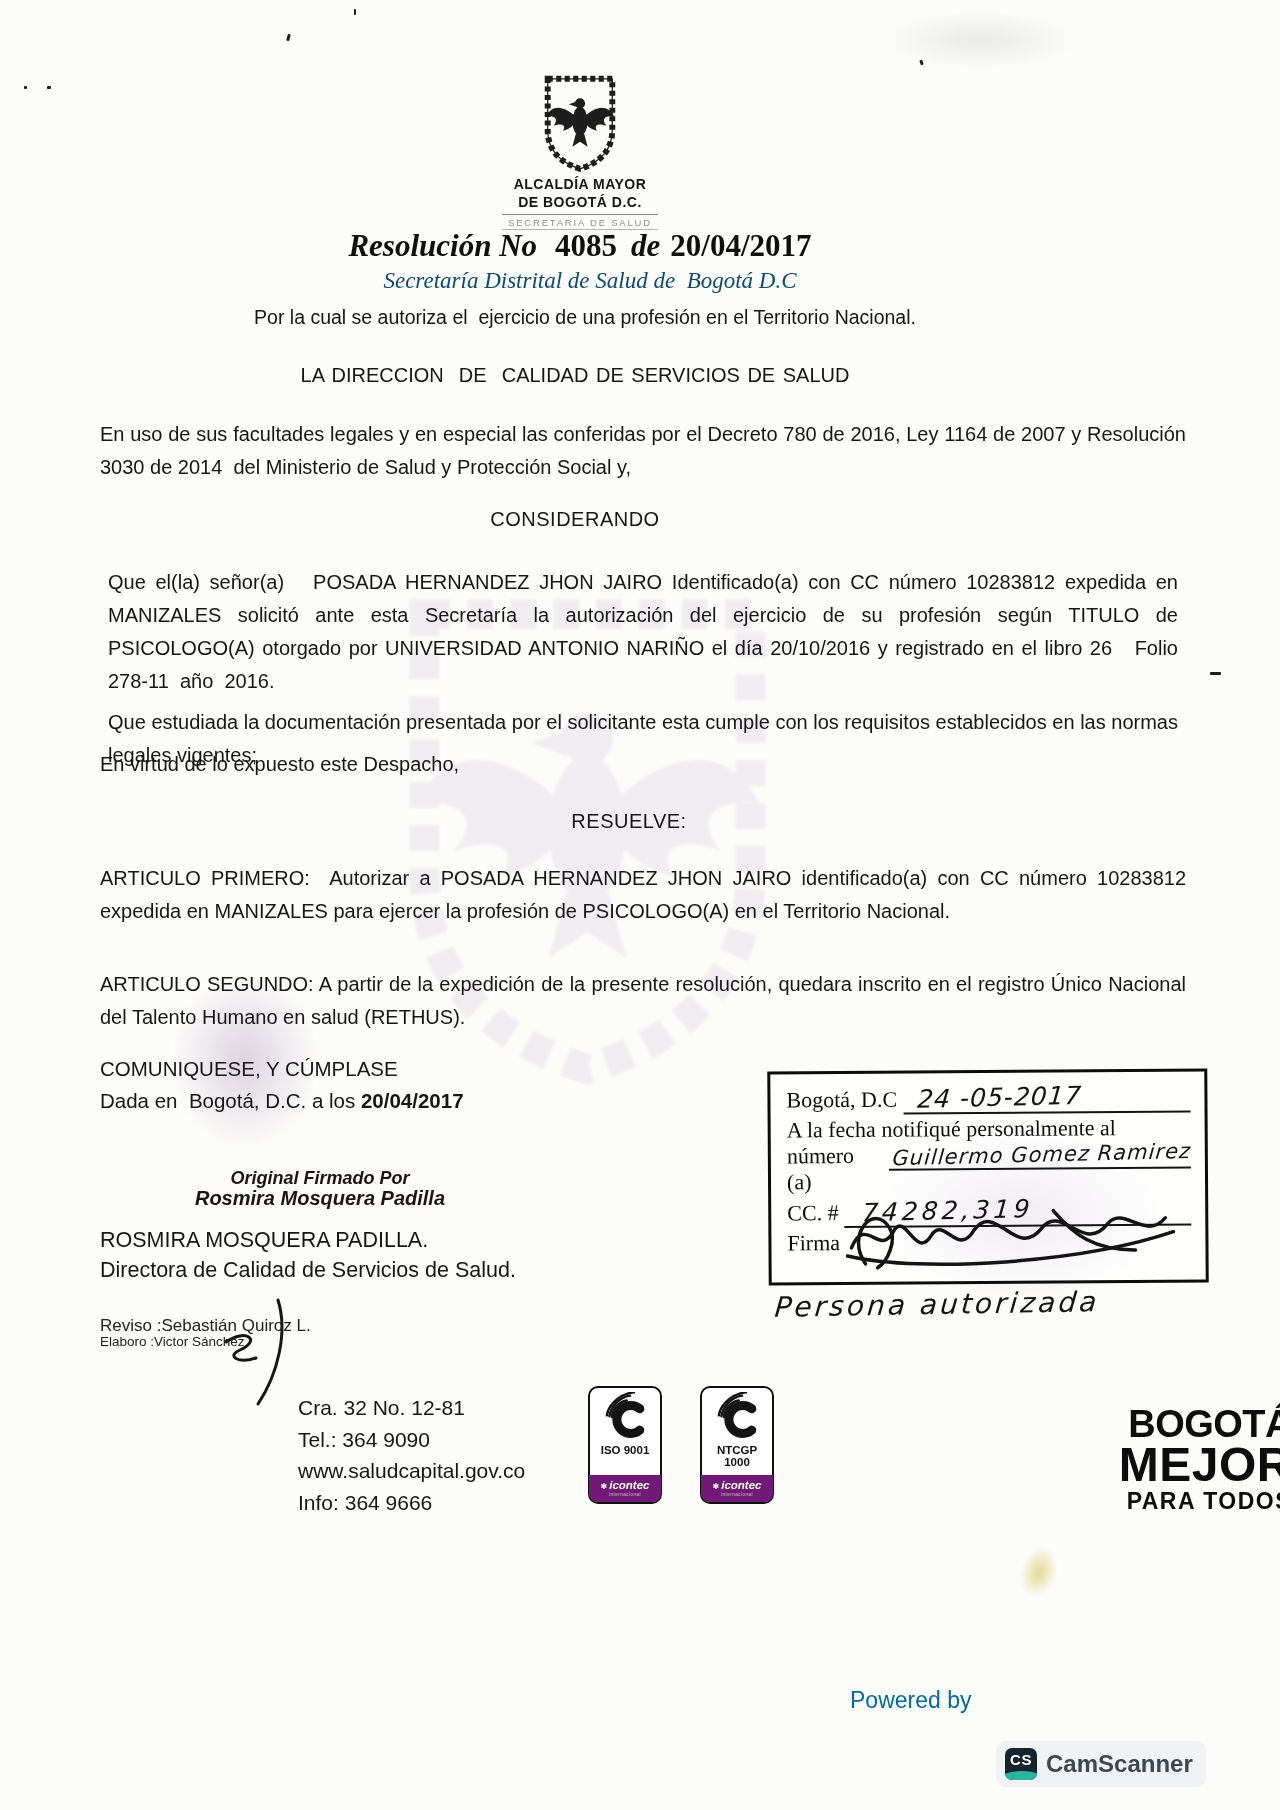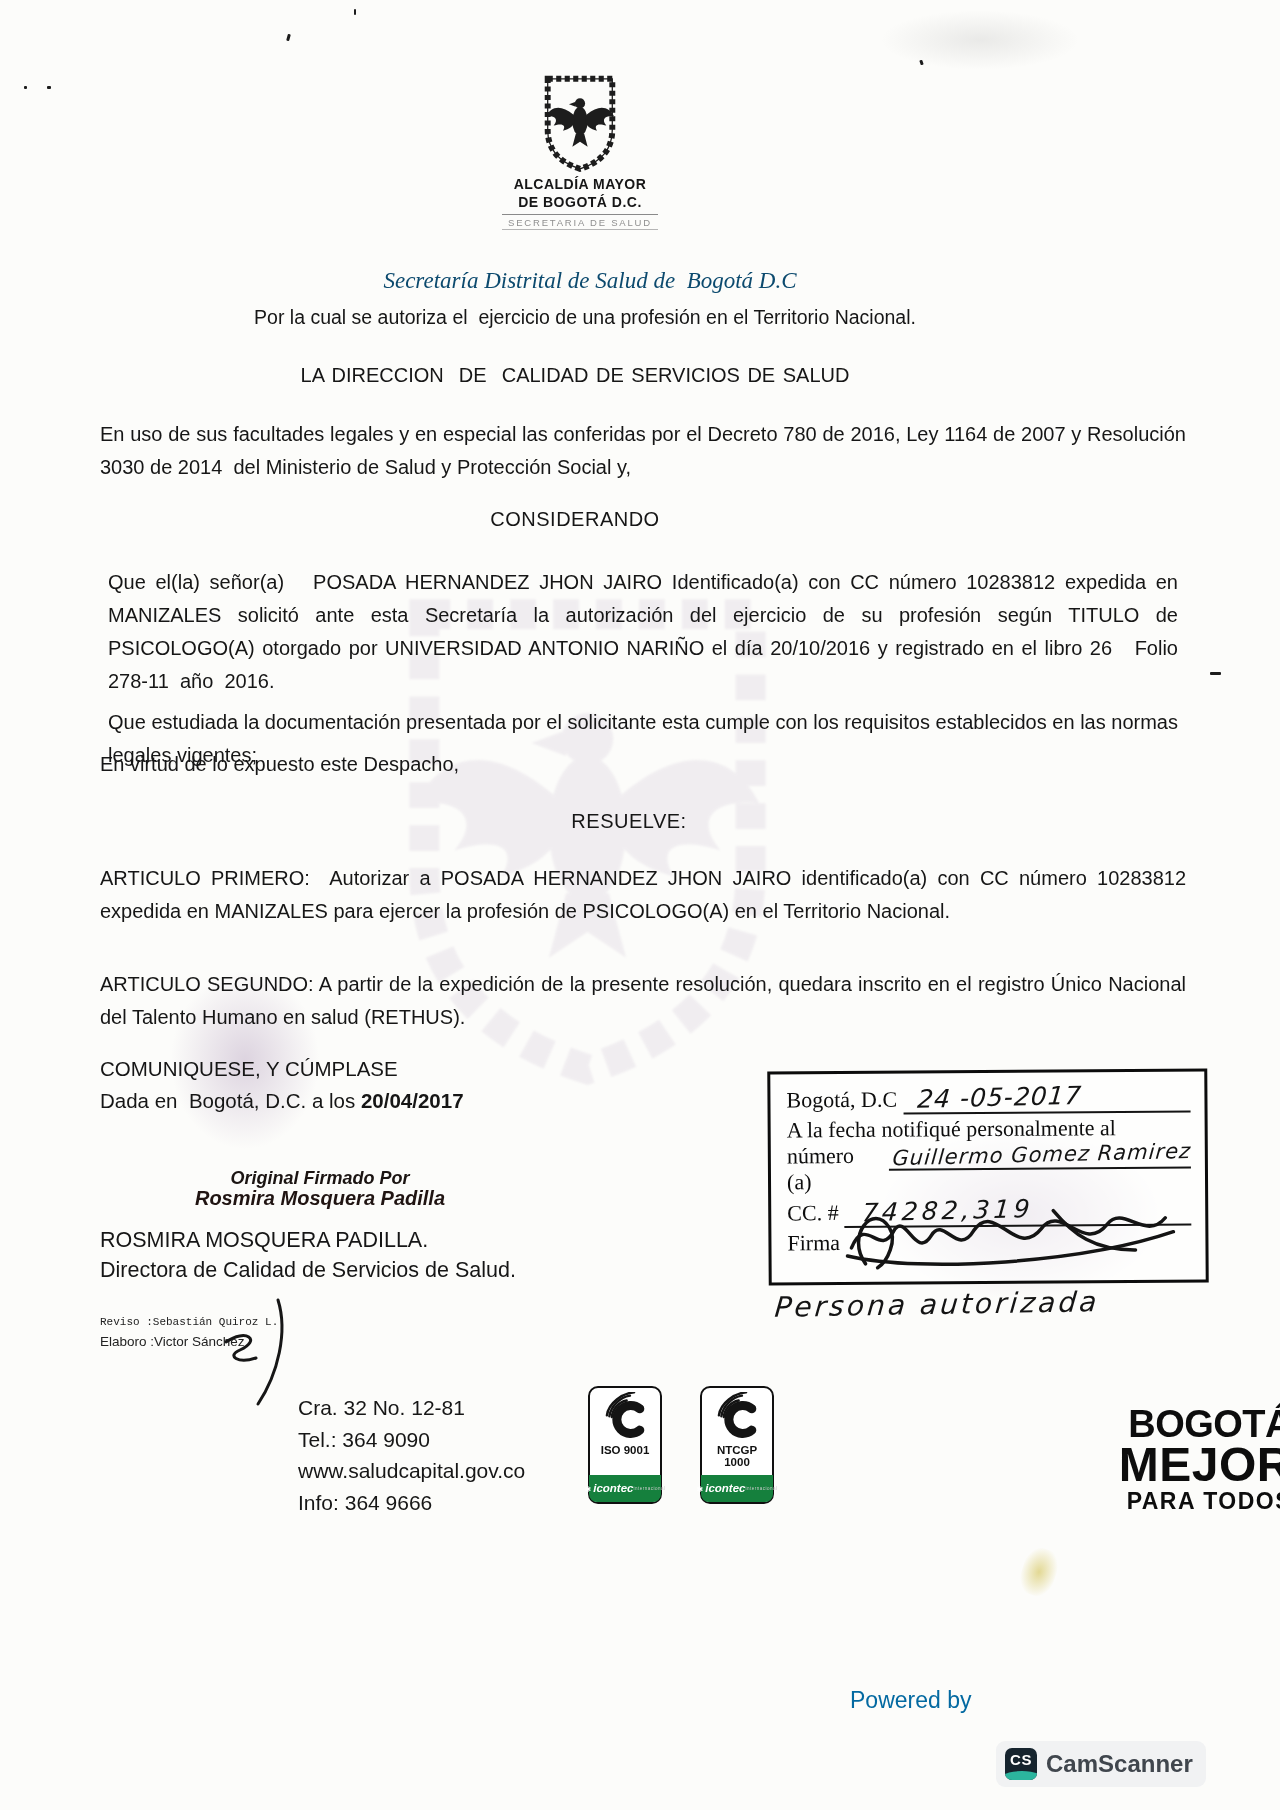--- a/index.html
+++ b/index.html
@@ -47,21 +47,21 @@
   .blob2{left:880px;top:1130px;width:280px;height:170px;background:radial-gradient(ellipse,rgba(148,118,162,.30),transparent 70%);}
   .blob3{left:880px;top:10px;width:200px;height:60px;background:radial-gradient(ellipse,rgba(120,120,120,.14),transparent 70%);}
   .stain{left:1022px;top:1548px;width:34px;height:48px;background:radial-gradient(ellipse,rgba(222,210,130,.85),rgba(222,210,130,0) 75%);transform:rotate(18deg);}
   .speck{background:#1c1c1c;border-radius:1px;}
 
   
   .stamp1{left:170px;top:1168px;width:300px;text-align:center;font-size:18px;font-weight:bold;font-style:italic;color:#1b1412;}
   .stamp2{left:170px;top:1187px;width:300px;text-align:center;font-size:20px;font-weight:bold;font-style:italic;color:#201412;}
   .sig-name{left:100px;top:1228px;font-size:21.5px;}
   .sig-role{left:100px;top:1258px;font-size:21.5px;}
-  .reviso{left:100px;top:1316px;font-size:11px;color:#222;font-family:Liberation Mono, monospace;}
+  .reviso{left:100px;top:1316px;font-size:17px;color:#222;}
   .elaboro{left:100px;top:1334px;font-size:13.5px;color:#222;}
   .flourish{left:212px;top:1296px;width:90px;height:112px;}
 
   
   .notifbox{left:768px;top:1070px;width:440px;height:214px;border:3px solid #0c0c0c;background:rgba(255,255,255,.6);
             box-sizing:border-box;padding:10px 14px 0 16px;transform:rotate(-.4deg);overflow:hidden;
             font-family:"Liberation Serif","DejaVu Serif",serif;font-size:22px;color:#0d0d0d;}
   .brow{display:flex;align-items:baseline;margin-bottom:2px;}
   .bfill{flex:1;border-bottom:2px solid #141414;margin-left:6px;}
   .hand{font-family:"DejaVu Sans",sans-serif;font-style:italic;display:inline-block;transform:skewX(-6deg) rotate(-1deg);
@@ -74,22 +74,22 @@
   .persona .hand{letter-spacing:3px;}
 
   
   .addr{left:298px;top:1392px;font-size:21px;line-height:31.5px;}
   .badge{top:1386px;width:74px;height:118px;border:2.5px solid #101010;border-radius:10px;background:#fff;
          box-sizing:border-box;}
   .badge-1{left:588px;}
   .badge-2{left:700px;}
   .badge-logo{display:block;margin:4px auto 0 auto;}
   .badge-cert{position:absolute;top:56px;left:0;right:0;text-align:center;font-size:11.5px;font-weight:bold;line-height:12px;color:#111;}
-  .badge-band{position:absolute;bottom:0;left:-1px;right:-1px;height:27px;background:#15803d;border-radius:0 0 8px 8px;
-              color:#fff;display:flex;flex-direction:row;align-items:center;justify-content:center;text-align:center;}
+  .badge-band{position:absolute;bottom:0;left:-1px;right:-1px;height:27px;background:#701a75;border-radius:0 0 8px 8px;
+              color:#fff;display:flex;flex-direction:column;align-items:center;justify-content:center;text-align:center;}
   .badge-org{font-size:11.5px;font-weight:bold;font-style:italic;line-height:11px;}
   .badge-org .mark{font-size:8px;margin-right:2px;font-style:normal;}
   .badge-orgsub{font-size:4.5px;color:#c9c9c9;letter-spacing:.5px;line-height:5px;}
 
   .slogan{right:-12px;top:1406px;text-align:right;color:#0d0d0d;font-weight:bold;}
   .slogan .l1{font-size:38px;line-height:36px;letter-spacing:-.5px;}
   .slogan .l2{font-size:48px;line-height:46px;letter-spacing:.5px;}
   .slogan .l3{font-size:23px;line-height:27px;letter-spacing:1.5px;}
 
   
@@ -137,20 +137,23 @@
       <polygon points="45,35 37,38 45,41"></polygon>
       <path d="M42 50 C28 38 16 40 10 52 C21 51 25 56 19 63 C29 60 34 62 30 69 C38 67 42 63 44 59 Z"></path>
       <path d="M58 50 C72 38 84 40 90 52 C79 51 75 56 81 63 C71 60 66 62 70 69 C62 67 58 63 56 59 Z"></path>
       <polygon points="45,73 55,73 59,88 50,82 41,88"></polygon>
     </g>
   </svg>
   <div class="abs crest-cap1">ALCALDÍA MAYOR</div>
   <div class="abs crest-cap2">DE BOGOTÁ D.C.</div>
   <div class="abs crest-sub">SECRETARIA DE SALUD</div>
 
+  <div class="abs title">
+    <span class="it">Resolución No</span><span class="num">4085</span><span class="it">de</span><span class="num2">20/04/2017</span>
+  </div>
   <div class="abs subtitle pre">Secretaría Distrital de Salud de  Bogotá D.C</div>
   <div class="abs purpose pre">Por la cual se autoriza el  ejercicio de una profesión en el Territorio Nacional.</div>
   <div class="abs office pre">LA DIRECCION  DE  CALIDAD DE SERVICIOS DE SALUD</div>
 
   <div class="abs para just pre p-legal">En uso de sus facultades legales y en especial las conferidas por el Decreto 780 de 2016, Ley 1164 de 2007 y Resolución 3030 de 2014  del Ministerio de Salud y Protección Social y,</div>
   <div class="abs h-considerando">CONSIDERANDO</div>
   <div class="abs para p-considerando">
     <p class="just pre">Que el(la) señor(a)   POSADA HERNANDEZ JHON JAIRO Identificado(a) con CC número 10283812 expedida en MANIZALES solicitó ante esta Secretaría la autorización del ejercicio de su profesión según TITULO de   PSICOLOGO(A) otorgado por UNIVERSIDAD ANTONIO NARIÑO el día 20/10/2016 y registrado en el libro 26   Folio 278-11  año  2016.</p>
     <p class="just pre">Que estudiada la documentación presentada por el solicitante esta cumple con los requisitos establecidos en las normas legales vigentes;</p>
   </div>

